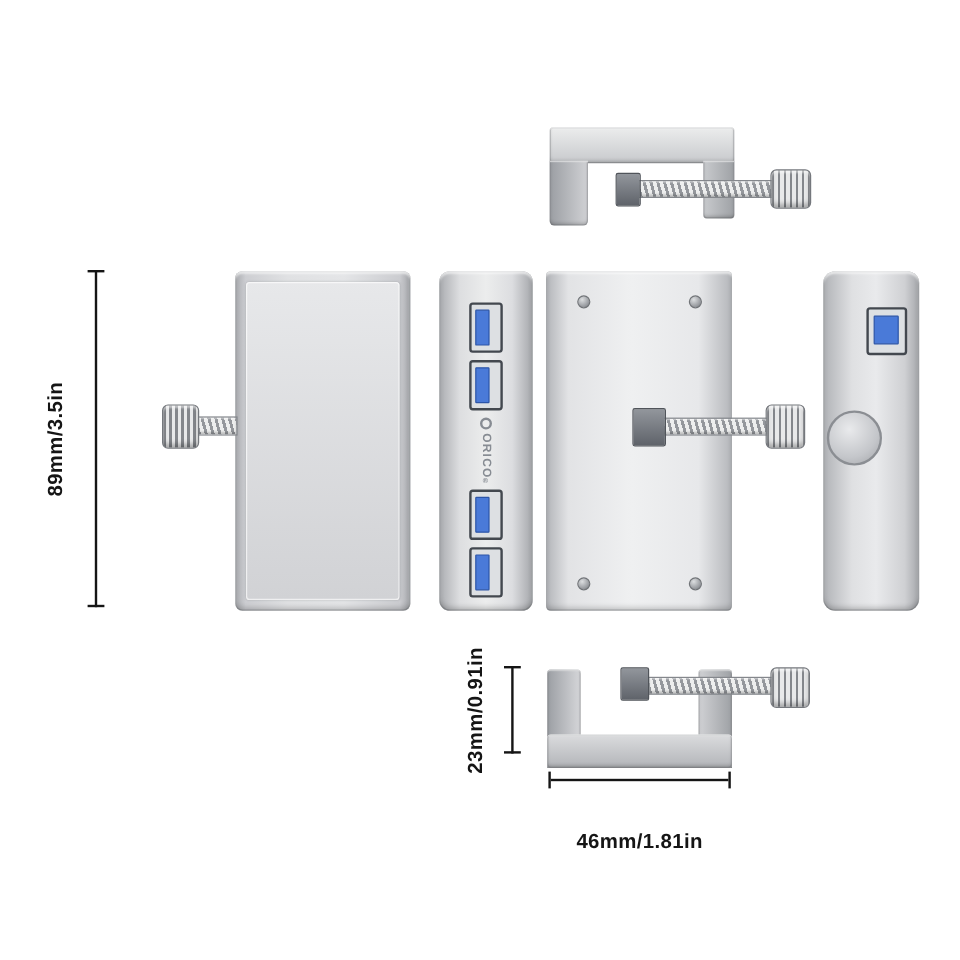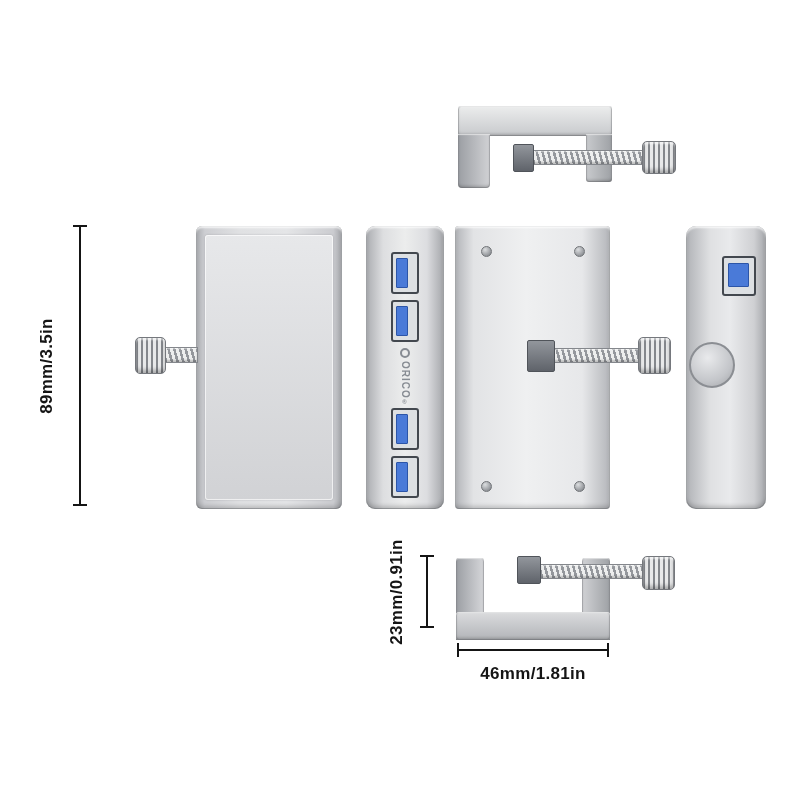--- a/index.html
+++ b/index.html
@@ -4,21 +4,21 @@
 <style>
   * { margin:0; padding:0; box-sizing:border-box; }
   html,body { background:#ffffff; }
   body { font-family:"Liberation Sans", sans-serif; }
   #canvas { position:relative; width:800px; height:800px; background:#ffffff; overflow:hidden; }
   .abs { position:absolute; }
 
   
   .dim-text { font-size:17px; font-weight:bold; color:#151515; letter-spacing:.3px; white-space:nowrap; }
   .rot-ccw { transform:rotate(-90deg); text-align:center; }
-  .center { text-align:center; }
+  .center { text-align:center;margin-top:28px; }
   .vline { width:2px; background:#151515; }
   .hline { height:2px; background:#151515; }
   .cap-h { width:14px; height:2px; background:#151515; }
   .cap-v { width:2px; height:14px; background:#151515; }
 
   
   .knurl {
     background:repeating-linear-gradient(90deg,#84878c 0 2px,#e8e9ea 2px 5px);
     border:1px solid #75787d; border-radius:5px;
     box-shadow:inset 0 2px 2px rgba(255,255,255,.55), inset 0 -3px 4px rgba(0,0,0,.28);

